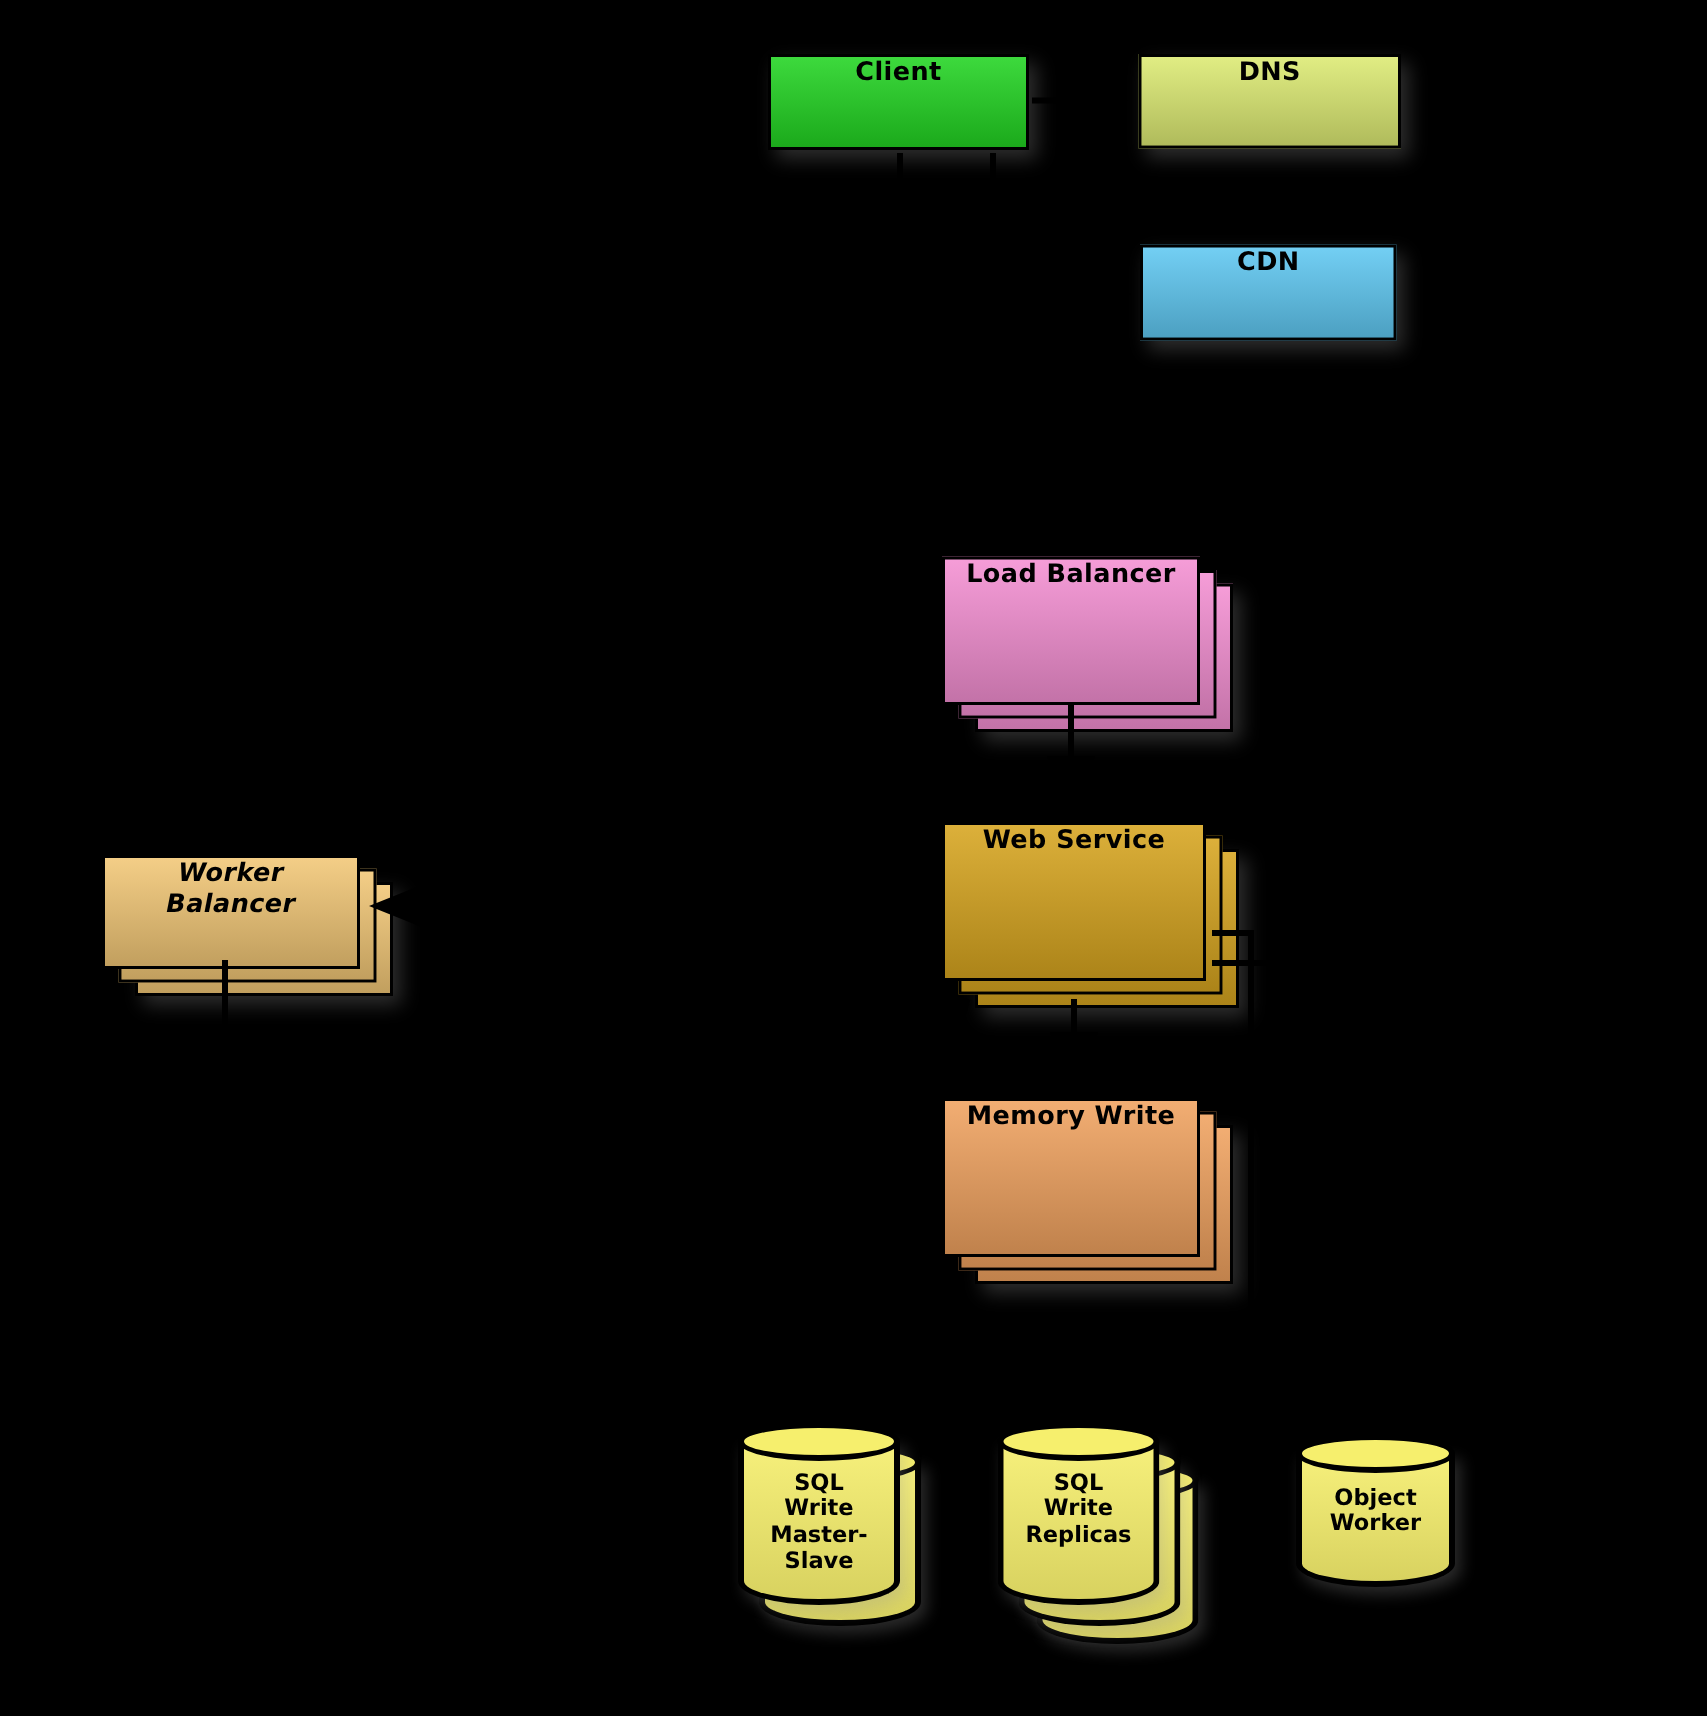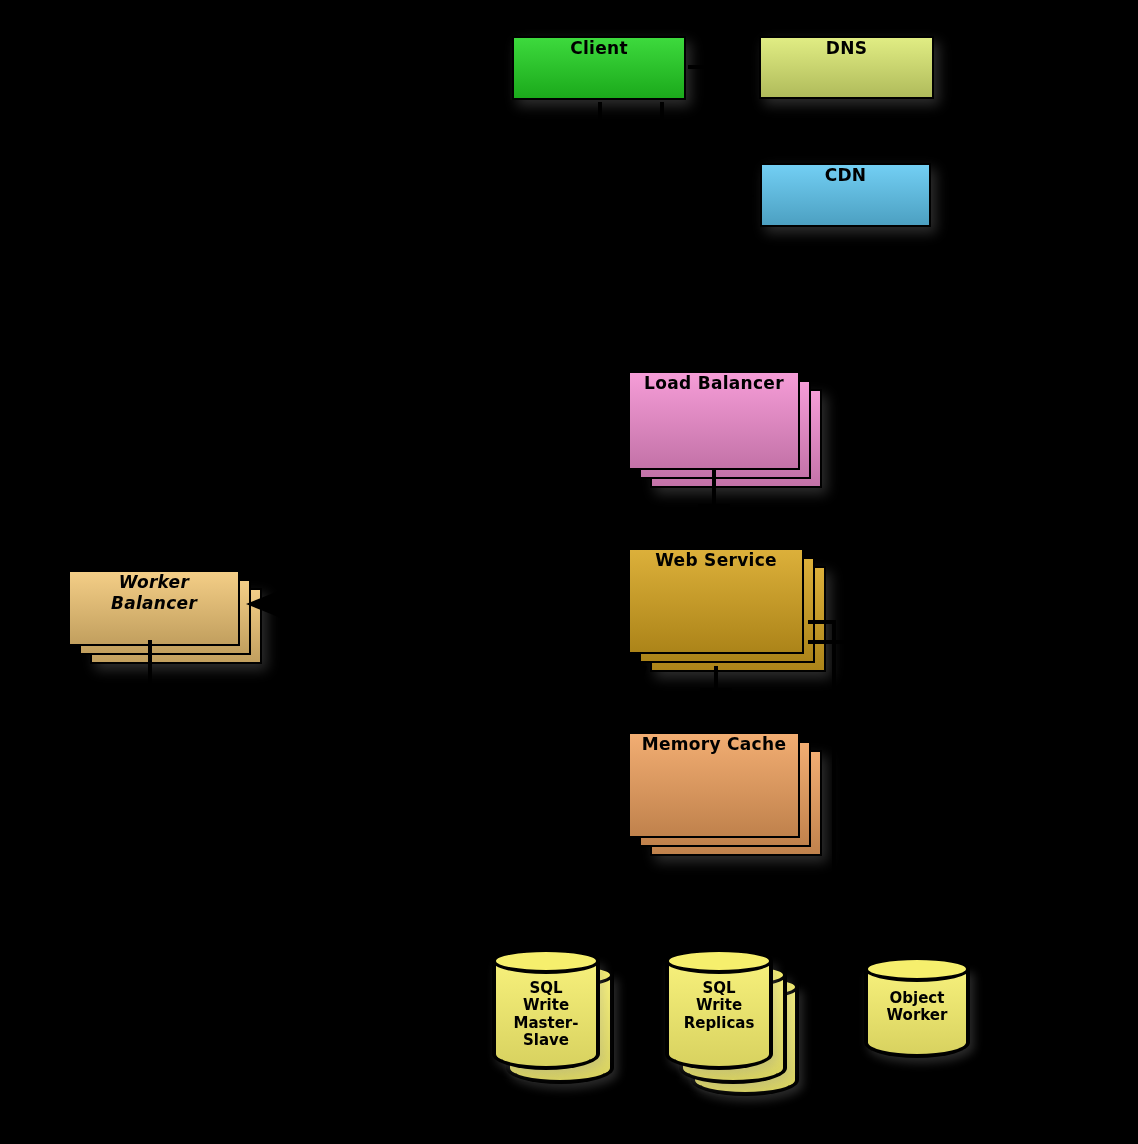--- a/index.html
+++ b/index.html
@@ -84,21 +84,21 @@
     <div class="layer l1" style="background-color: rgb(215, 165, 31);"></div>
     <div class="box" style="background-color: rgb(215, 165, 31);">
       <div class="lbl">Web Service</div>
     </div>
   </div>
 
   <div class="nodewrap" style="left:628px;top:732px;width:172px;height:106px">
     <div class="layer l2" style="background-color: rgb(240, 162, 95);"></div>
     <div class="layer l1" style="background-color: rgb(240, 162, 95);"></div>
     <div class="box" style="background-color: rgb(240, 162, 95);">
-      <div class="lbl">Memory Cache</div>
+      <div class="lbl">Memory Write</div>
     </div>
   </div>
 
   <div class="nodewrap" style="left:68px;top:570px;width:172px;height:76px">
     <div class="layer l2" style="background-color: rgb(242, 199, 118);"></div>
     <div class="layer l1" style="background-color: rgb(242, 199, 118);"></div>
     <div class="box" style="background-color: rgb(242, 199, 118); font-style: italic;">
       <div class="lbl">
         <span>Worker</span>
         <span>Balancer</span>

